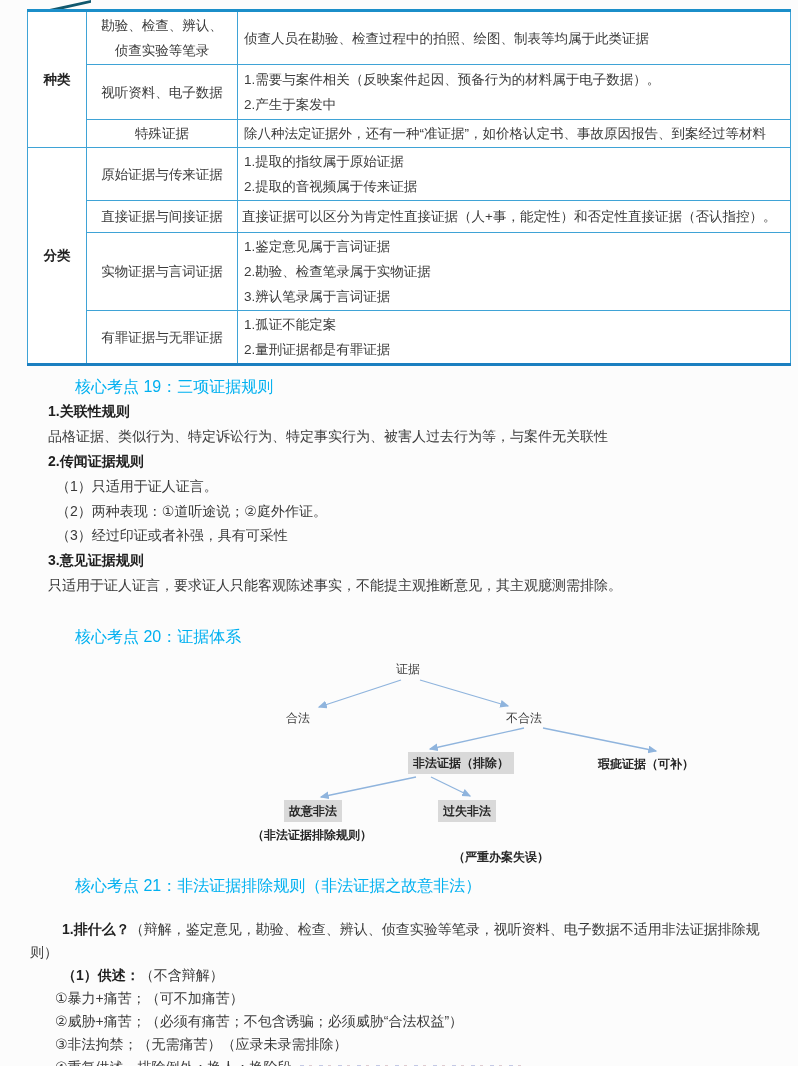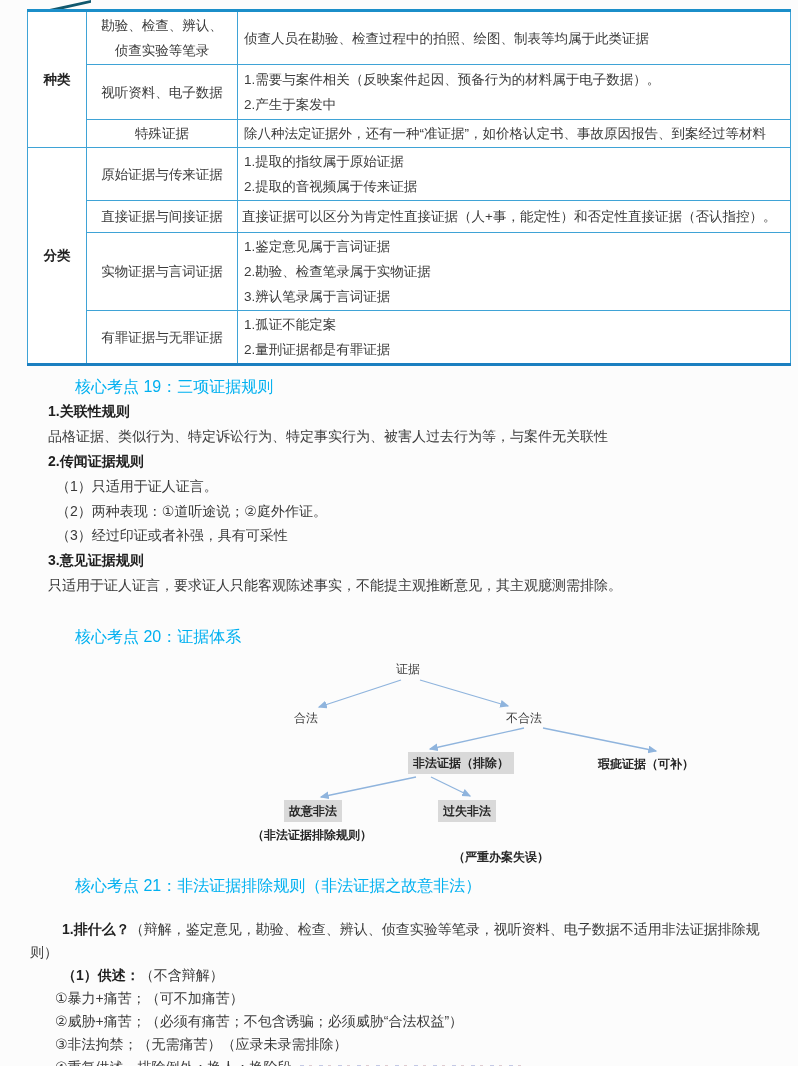--- a/index.html
+++ b/index.html
@@ -172,21 +172,21 @@
       <g stroke="#8fb4dd" stroke-width="1.3" fill="none">
         <line x1="401" y1="680" x2="319" y2="707" marker-end="url(#ah)"></line>
         <line x1="420" y1="680" x2="508" y2="706" marker-end="url(#ah)"></line>
         <line x1="524" y1="728" x2="430" y2="749" marker-end="url(#ah)"></line>
         <line x1="543" y1="728" x2="656" y2="751" marker-end="url(#ah)"></line>
         <line x1="416" y1="777" x2="321" y2="797" marker-end="url(#ah)"></line>
         <line x1="431" y1="777" x2="470" y2="796" marker-end="url(#ah)"></line>
       </g>
     </svg>
     <div class="dg-label" style="left:396px;top:660px;">证据</div>
-    <div class="dg-label" style="left:294px;top:709px;">合法</div>
+    <div class="dg-label" style="left:286px;top:709px;">合法</div>
     <div class="dg-label" style="left:506px;top:709px;">不合法</div>
     <div class="dg-label dg-bold dg-box" style="left:368px;top:752px;margin-left:40px;">非法证据（排除）</div>
     <div class="dg-label dg-bold" style="left:598px;top:755px;">瑕疵证据（可补）</div>
     <div class="dg-label dg-bold dg-box" style="left:284px;top:800px;">故意非法</div>
     <div class="dg-label dg-bold dg-box" style="left:438px;top:800px;">过失非法</div>
     <div class="dg-label dg-bold" style="left:252px;top:826px;">（非法证据排除规则）</div>
     <div class="dg-label dg-bold" style="left:453px;top:848px;">（严重办案失误）</div>
   </div>
 
   <div id="head21" class="kp-head">核心考点 21：非法证据排除规则（非法证据之故意非法）</div>

